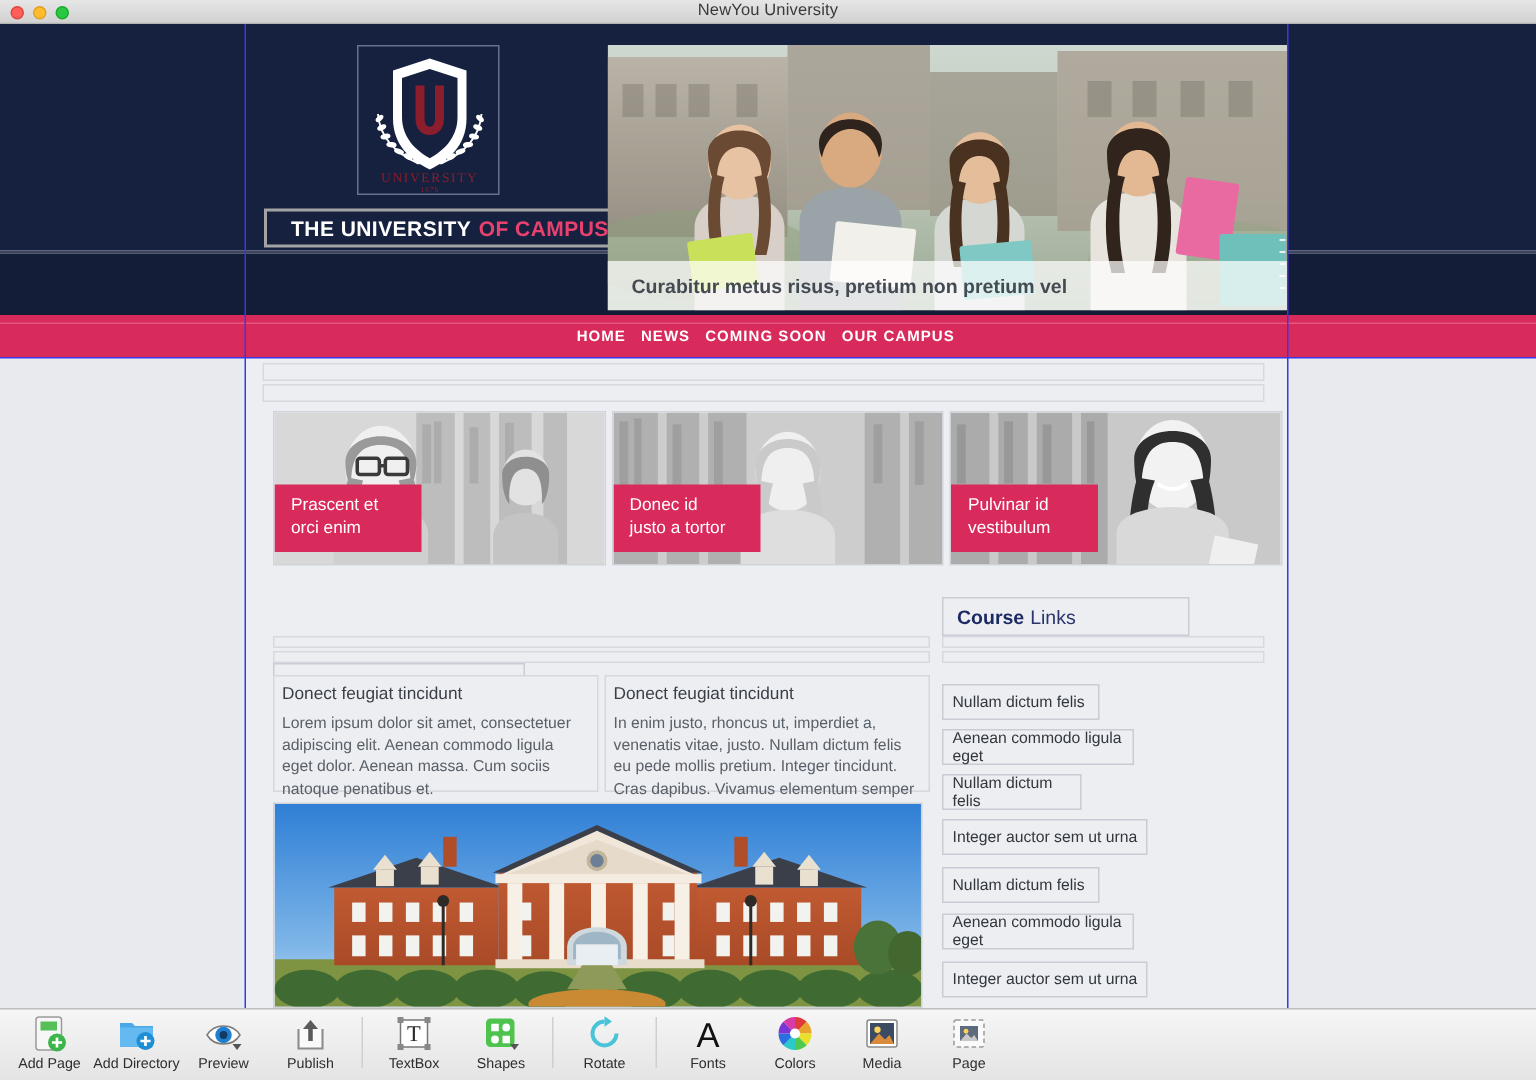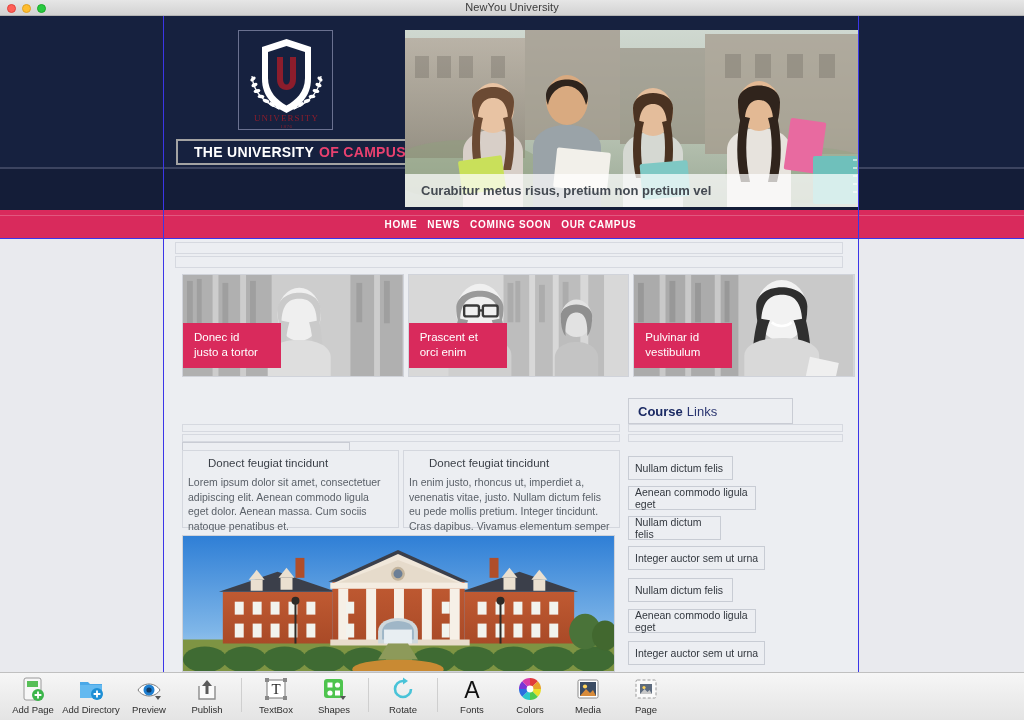--- a/index.html
+++ b/index.html
@@ -131,21 +131,21 @@
   
   .sec-head{
     position:absolute; height:26px; border:1px solid #c9ccd4;
     background:#eceef2; display:flex; align-items:center; padding-left:9px;
   }
   .sh-b{ font-size:13px; font-weight:bold; color:#1b2a63; }
   .sh-n{ font-size:13px; color:#2a3570; margin-left:4px; }
 
   .subhead{
     position:absolute; height:20px; display:flex; align-items:center;
-    font-size:11.5px; color:#3a3f47; padding-left:5px;margin-left:20px;
+    font-size:11.5px; color:#3a3f47; padding-left:5px;
   }
   .bodytext{
     position:absolute; font-size:10.5px; line-height:14.5px; color:#5a6068;
     padding-left:5px; padding-right:6px;
   }
   .panel{ position:absolute; border:1px solid #d4d7de; background:#eceef2; }
 
   .link-item{
     position:absolute; height:24px; border:1px solid #c8ccd4; background:#eceef2;
     display:flex; align-items:center; padding-left:6px;
@@ -326,20 +326,58 @@
     <a href="#">COMING SOON</a>
     <a href="#">OUR CAMPUS</a>
   </div>
 
   <div class="content">
 
     <div class="ph-row" style="left:12px; top:4px; width:668px; height:12px;"></div>
     <div class="ph-row" style="left:12px; top:18px; width:668px; height:12px;"></div>
 
     <div class="cards">
+      <div class="card">
+        <svg viewBox="0 0 223 103" preserveAspectRatio="none">
+          <rect width="223" height="103" fill="#d8d8d8"></rect>
+          <g fill="#bdbdbd">
+            <rect x="96" y="0" width="26" height="103"></rect>
+              <rect x="128" y="0" width="18" height="103"></rect>
+            <rect x="152" y="0" width="22" height="103"></rect>
+              <rect x="182" y="0" width="16" height="103"></rect>
+          </g>
+          <g fill="#a9a9a9" opacity=".8">
+            <rect x="100" y="8" width="6" height="40"></rect>
+              <rect x="108" y="6" width="5" height="42"></rect>
+            <rect x="132" y="10" width="6" height="38"></rect>
+              <rect x="156" y="7" width="6" height="41"></rect>
+          </g>
+
+          <ellipse cx="72" cy="38" rx="24" ry="29" fill="#f0f0f0"></ellipse>
+          <path d="M48 34 C48 10 96 10 96 34 C96 42 94 48 92 51 C93 28 84 22 72 22 C60 22 51 28 52 51 C50 48 48 42 48 34 Z" fill="#9a9a9a"></path>
+          <path d="M50 44 C44 66 44 92 50 103 L60 103 C54 88 54 62 60 46 Z" fill="#9a9a9a"></path>
+          <path d="M94 44 C100 66 100 92 94 103 L84 103 C90 88 90 62 84 46 Z" fill="#9a9a9a"></path>
+          <path d="M40 103 L40 82 C40 70 54 64 72 64 C90 64 104 70 104 82 L104 103 Z" fill="#cfcfcf"></path>
+
+          <g fill="none" stroke="#3a3a3a" stroke-width="2.4">
+            <rect x="56" y="31" width="15" height="11" rx="2"></rect>
+            <rect x="75" y="31" width="15" height="11" rx="2"></rect>
+            <line x1="71" y1="36" x2="75" y2="36"></line>
+          </g>
+
+          <ellipse cx="170" cy="44" rx="16" ry="19" fill="#e2e2e2"></ellipse>
+          <path d="M154 42 C154 26 186 26 186 42 C186 54 183 60 181 62 C182 42 176 38 170 38 C164 38 158 42 159 62 C157 60 154 54 154 42 Z" fill="#8f8f8f"></path>
+          <path d="M148 103 L148 84 C148 74 158 68 170 68 C182 68 192 74 192 84 L192 103 Z" fill="#c4c4c4"></path>
+        </svg>
+        <div class="card-label">
+          <div>Prascent et</div>
+          <div>orci enim</div>
+        </div>
+      </div>
+
       <div class="card">
         <svg viewBox="0 0 223 103" preserveAspectRatio="none">
           <rect width="223" height="103" fill="#cdcdcd"></rect>
           <g fill="#b0b0b0">
             <rect x="0" y="0" width="30" height="103"></rect>
               <rect x="36" y="0" width="22" height="103"></rect>
             <rect x="64" y="0" width="26" height="103"></rect>
               <rect x="170" y="0" width="24" height="103"></rect>
             <rect x="200" y="0" width="23" height="103"></rect>
           </g>
@@ -358,58 +396,20 @@
           <path d="M86 103 L86 84 C86 72 100 66 118 66 C136 66 150 72 150 84 L150 103 Z" fill="#dedede"></path>
         </svg>
         <div class="card-label">
           <div>Donec id</div>
           <div>justo a tortor</div>
         </div>
       </div>
 
       <div class="card">
         <svg viewBox="0 0 223 103" preserveAspectRatio="none">
-          <rect width="223" height="103" fill="#d8d8d8"></rect>
-          <g fill="#bdbdbd">
-            <rect x="96" y="0" width="26" height="103"></rect>
-              <rect x="128" y="0" width="18" height="103"></rect>
-            <rect x="152" y="0" width="22" height="103"></rect>
-              <rect x="182" y="0" width="16" height="103"></rect>
-          </g>
-          <g fill="#a9a9a9" opacity=".8">
-            <rect x="100" y="8" width="6" height="40"></rect>
-              <rect x="108" y="6" width="5" height="42"></rect>
-            <rect x="132" y="10" width="6" height="38"></rect>
-              <rect x="156" y="7" width="6" height="41"></rect>
-          </g>
-
-          <ellipse cx="72" cy="38" rx="24" ry="29" fill="#f0f0f0"></ellipse>
-          <path d="M48 34 C48 10 96 10 96 34 C96 42 94 48 92 51 C93 28 84 22 72 22 C60 22 51 28 52 51 C50 48 48 42 48 34 Z" fill="#9a9a9a"></path>
-          <path d="M50 44 C44 66 44 92 50 103 L60 103 C54 88 54 62 60 46 Z" fill="#9a9a9a"></path>
-          <path d="M94 44 C100 66 100 92 94 103 L84 103 C90 88 90 62 84 46 Z" fill="#9a9a9a"></path>
-          <path d="M40 103 L40 82 C40 70 54 64 72 64 C90 64 104 70 104 82 L104 103 Z" fill="#cfcfcf"></path>
-
-          <g fill="none" stroke="#3a3a3a" stroke-width="2.4">
-            <rect x="56" y="31" width="15" height="11" rx="2"></rect>
-            <rect x="75" y="31" width="15" height="11" rx="2"></rect>
-            <line x1="71" y1="36" x2="75" y2="36"></line>
-          </g>
-
-          <ellipse cx="170" cy="44" rx="16" ry="19" fill="#e2e2e2"></ellipse>
-          <path d="M154 42 C154 26 186 26 186 42 C186 54 183 60 181 62 C182 42 176 38 170 38 C164 38 158 42 159 62 C157 60 154 54 154 42 Z" fill="#8f8f8f"></path>
-          <path d="M148 103 L148 84 C148 74 158 68 170 68 C182 68 192 74 192 84 L192 103 Z" fill="#c4c4c4"></path>
-        </svg>
-        <div class="card-label">
-          <div>Prascent et</div>
-          <div>orci enim</div>
-        </div>
-      </div>
-
-      <div class="card">
-        <svg viewBox="0 0 223 103" preserveAspectRatio="none">
           <rect width="223" height="103" fill="#c9c9c9"></rect>
           <g fill="#ababab">
             <rect x="0" y="0" width="26" height="103"></rect>
               <rect x="32" y="0" width="20" height="103"></rect>
             <rect x="58" y="0" width="24" height="103"></rect>
               <rect x="88" y="0" width="18" height="103"></rect>
           </g>
           <g fill="#949494" opacity=".8">
             <rect x="4" y="8" width="6" height="40"></rect>
               <rect x="36" y="6" width="6" height="42"></rect>

